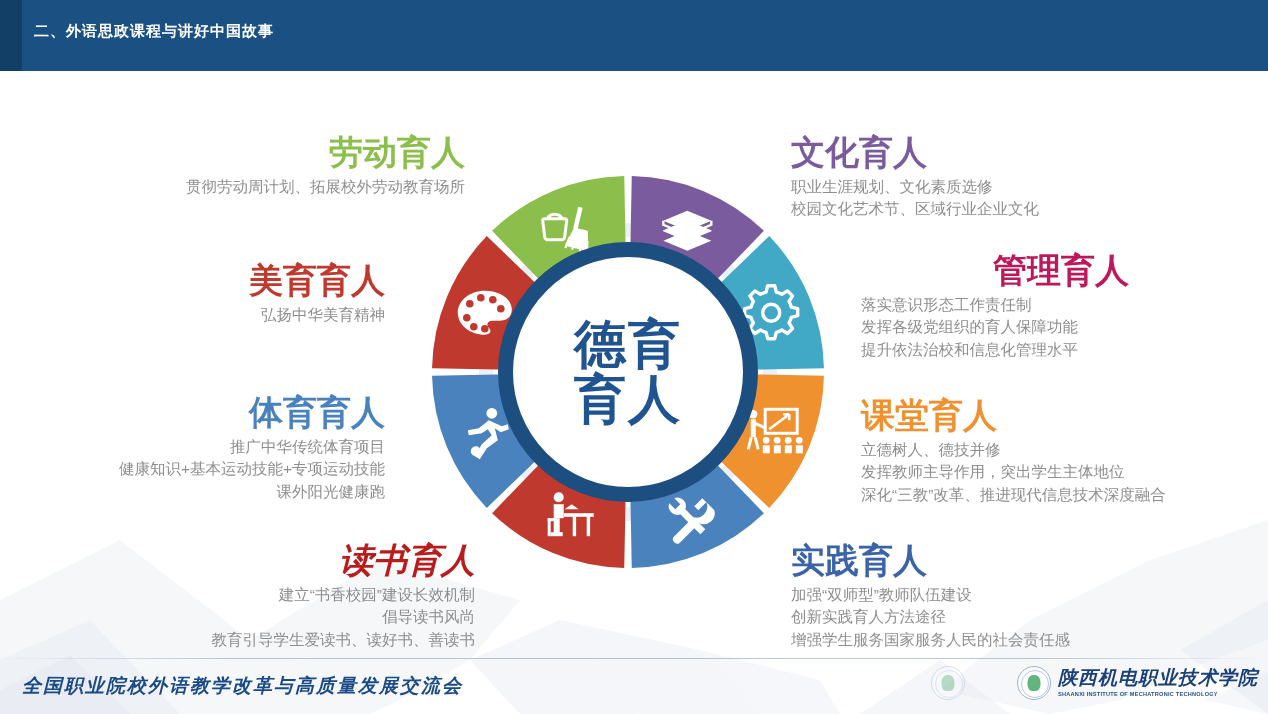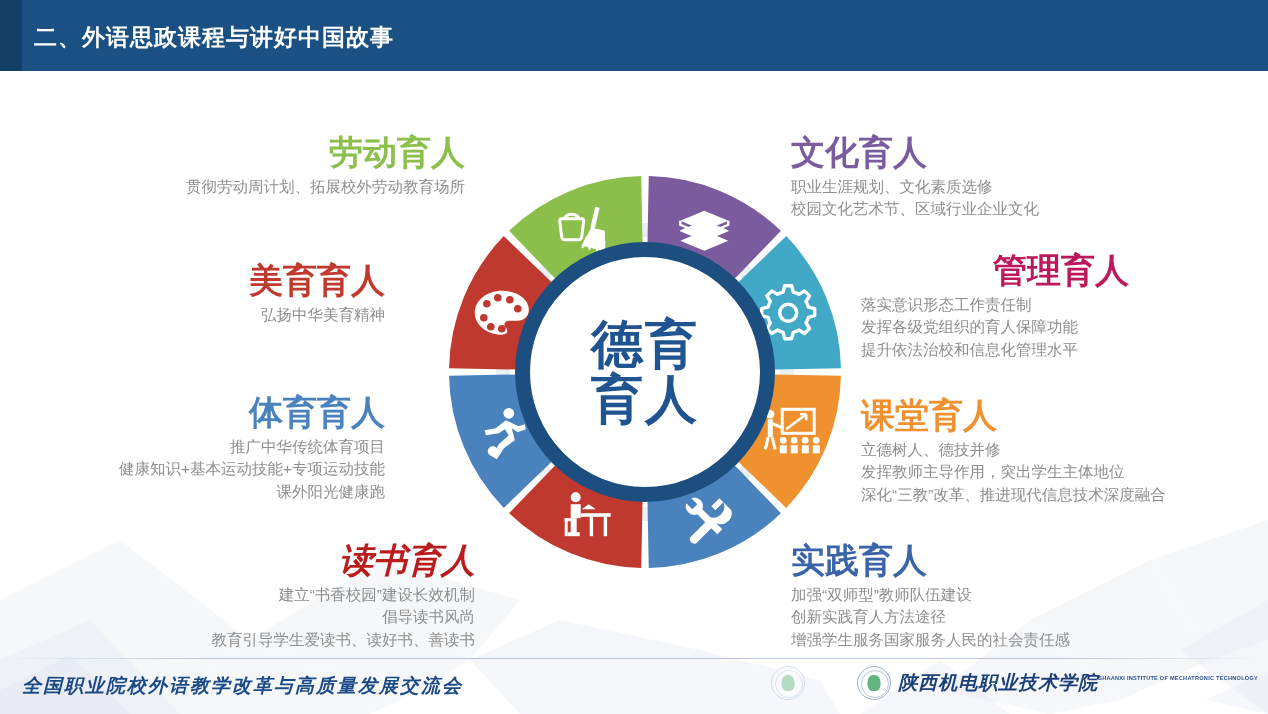--- a/index.html
+++ b/index.html
@@ -24,29 +24,29 @@
     background: #1a5182;
     border-bottom: 3px solid #ffffff;
   }
   #header-accent {
     position: absolute; left: 0; top: 0;
     width: 22px; height: 71px;
     background: #123f66;
   }
   #header-title {
     position: absolute; left: 34px; top: 22px;
-    font-size: 23px; font-weight: bold; color: #ffffff;
+    font-size: 15px; font-weight: bold; color: #ffffff;
     letter-spacing: 1px;
     white-space: nowrap;
   }
 
   
   #wheel-wrap {
     position: absolute;
-    left: 412px; top: 139px;
+    left: 395px; top: 139px;
     width: 466px; height: 466px; text-align: right;
   }
   #wheel-svg { width: 466px; height: 466px; display: block; }
 
   #hub {
     position: absolute;
     left: 103px; top: 103px;
     width: 260px; height: 260px;
     border-radius: 50%;
     background: #ffffff;
@@ -117,21 +117,21 @@
   }
   .seal-core {
     position: absolute; left: 50%; top: 50%;
     transform: translate(-50%, -50%);
     width: 13px; height: 16px;
     background: #35a05a; opacity: .78;
     border-radius: 45% 45% 40% 40%;
   }
   .seal.faint { opacity: .42; }
   #logo-block { display: flex; align-items: center; gap: 7px; }
-  #logo-text { display: flex; flex-direction: row; justify-content: center; }
+  #logo-text { display: flex; flex-direction: column; justify-content: center; }
   #logo-cn {
     font-family: "Liberation Serif", "DejaVu Serif", serif;
     font-size: 19px; font-weight: bold; font-style: italic;
     color: #1b3f77; letter-spacing: 1px; line-height: 1.1;
     white-space: nowrap;
   }
   #logo-en {
     font-size: 5.6px; font-weight: bold; color: #27508c;
     letter-spacing: .25px; line-height: 1.3; margin-top: 2px;
     white-space: nowrap;

